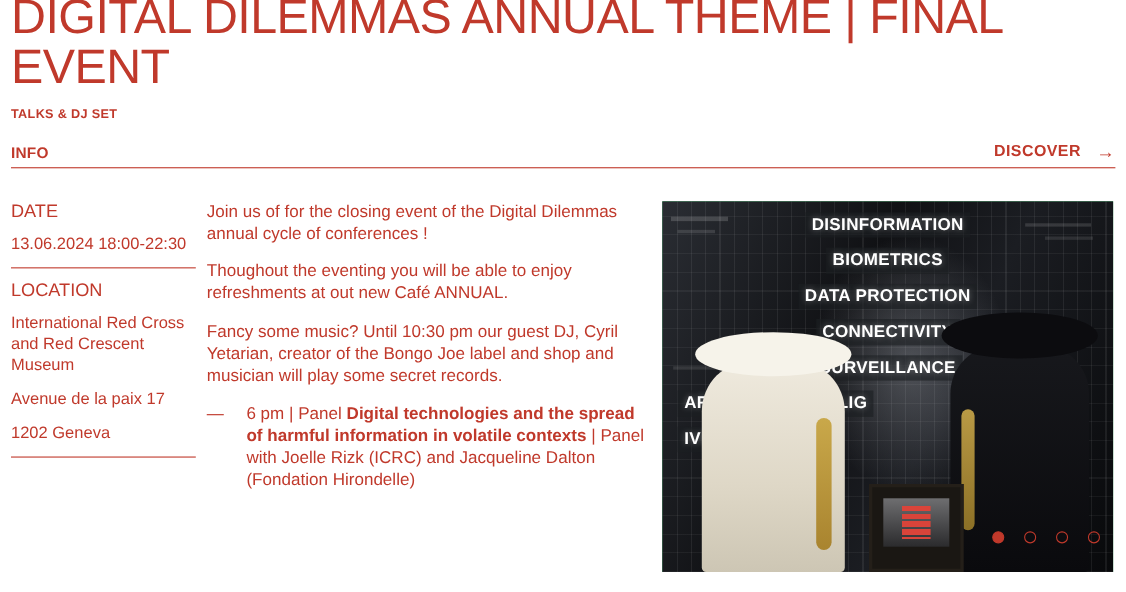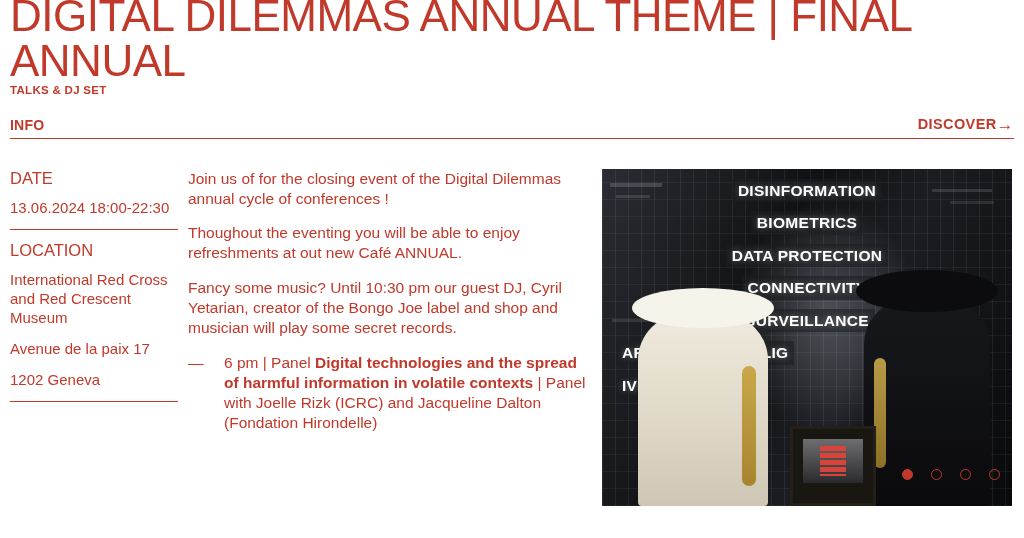--- a/index.html
+++ b/index.html
@@ -25,38 +25,40 @@
     letter-spacing: -0.5px;
     margin-top: -6px;
     white-space: nowrap;
   }
   .title .line2 { display: block; }
   .kicker {
     color: #c0392b;
     font-size: 11.5px;
     font-weight: 700;
     letter-spacing: 0.3px;
+    margin-top: 14px;
   }
   .navrow {
     display: flex;
     align-items: flex-end;
     justify-content: space-between;
     margin-top: 20px;
     padding-bottom: 5px;
     border-bottom: 1.6px solid #c0392b;
   }
   .navrow .info {
     color: #c0392b;
     font-size: 14px;
     font-weight: 700;
     letter-spacing: 0.2px;
   }
   .discover {
     display: flex;
     align-items: center;
+    gap: 14px;
     color: #c0392b;
     font-size: 14.5px;
     font-weight: 700;
     letter-spacing: 0.4px;
     cursor: pointer;
   }
   .discover .arrow { font-size: 17px; font-weight: 400; line-height: 1; }
 
   
   .cols {
@@ -222,21 +224,21 @@
   }
   .dot.active { background: #c0392b; }
 </style>
 </head>
 <body>
 
 <div class="page">
 
   <h1 class="title">
     <span>DIGITAL DILEMMAS ANNUAL THEME | FINAL</span>
-    <span class="line2">ANNUAL</span>
+    <span class="line2">EVENT</span>
   </h1>
 
   <div class="kicker">TALKS &amp; DJ SET</div>
 
   <div class="navrow">
     <div class="info">INFO</div>
     <div class="discover">
       <span>DISCOVER</span>
       <span class="arrow">→</span>
     </div>

